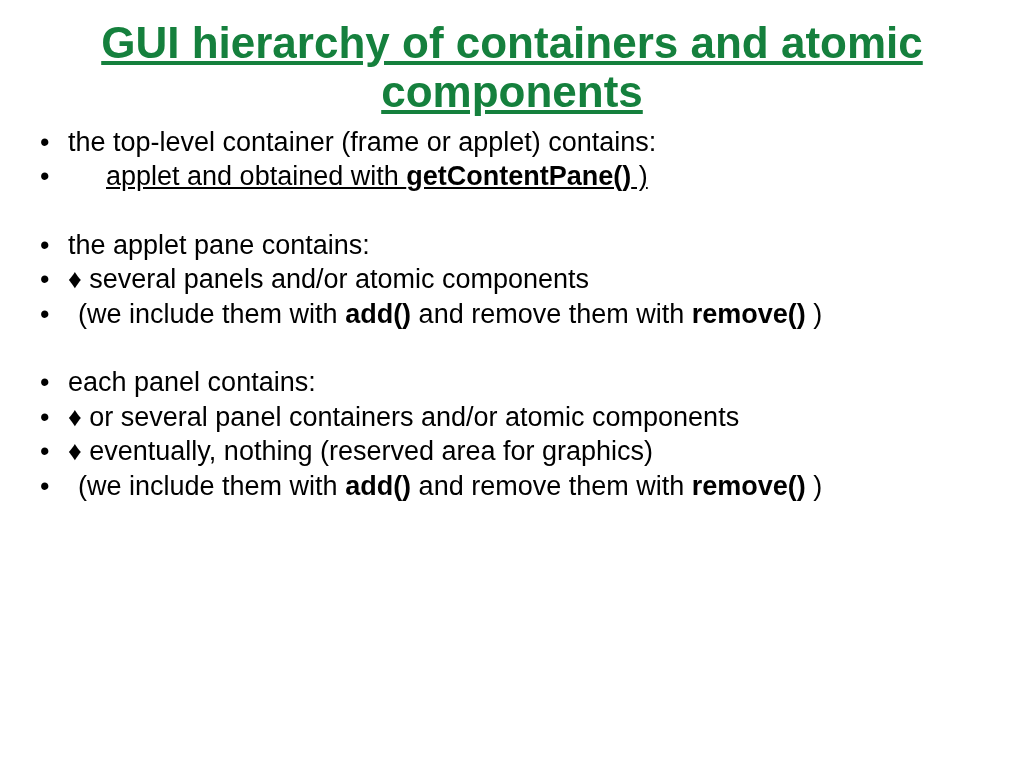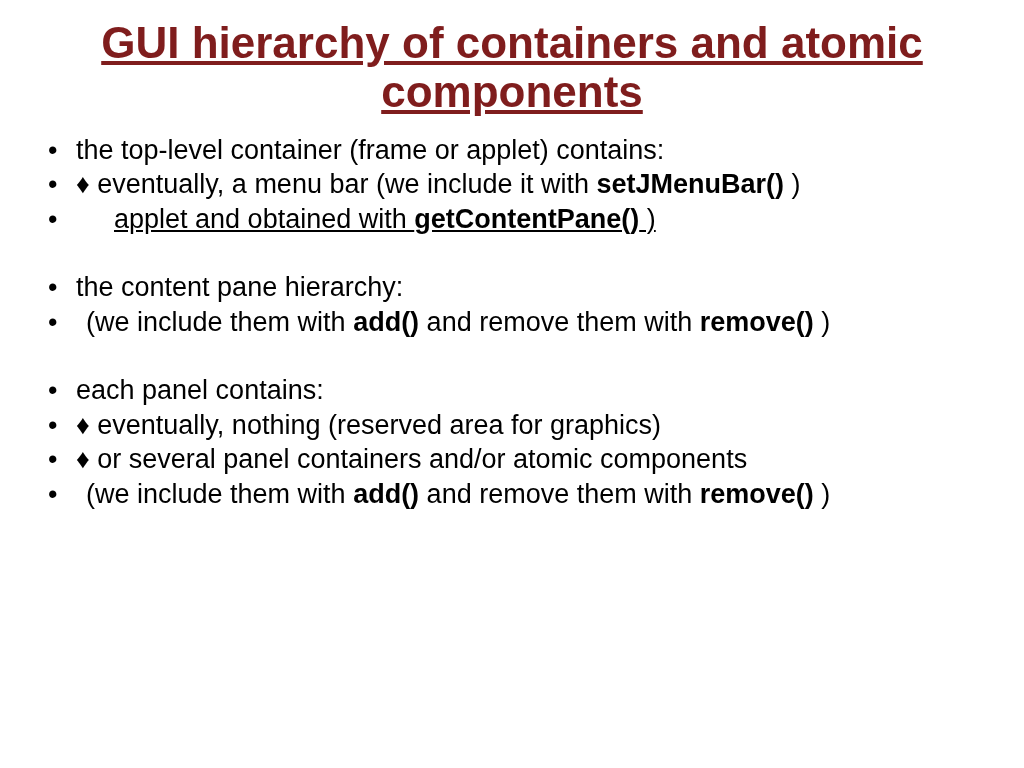--- a/index.html
+++ b/index.html
@@ -15,27 +15,27 @@
   .slide {
     box-sizing: border-box;
     width: 1024px;
     height: 768px;
     padding: 18px 10px 10px 10px;
   }
   .title {
     text-align: center;
     font-size: 44px;
     font-weight: bold;
-    color: #7f1d1d;
+    color: #15803d;
     text-decoration: underline;
     line-height: 1.12;
     margin-bottom: 4px;
   }
   ul.body {
-    margin: 16px;
+    margin: 8px;
     padding: 0 10px 0 50px;
     list-style: none;
   }
   ul.body > li {
     position: relative;
     font-size: 27px;
     line-height: 1.28;
     color: #000000;
     padding-left: 0;
   }
@@ -65,52 +65,52 @@
 
 <div class="slide">
   <div class="title">GUI hierarchy of containers and atomic components</div>
 
   <ul class="body">
 
     <li>
       <span>the top-level container (frame or applet) contains:</span>
     </li>
 
-    <li>
-      <span class="diamond">♦</span><span> eventually, a menu bar  (we include it with </span><span class="bold">setJMenuBar()</span><span> )</span>
-    </li>
 
 
     <li>
       <span class="indent-cont"><span>applet and obtained with </span><span class="bold">getContentPane()</span><span> )</span></span>
     </li>
 
     <li class="spacer"></li>
 
     <li>
-      <span>the content pane hierarchy:</span>
+      <span>the applet pane contains:</span>
     </li>
 
+    <li>
+      <span class="diamond">♦</span><span> several panels and/or atomic components</span>
+    </li>
 
     <li>
       <span class="indent-small"><span>(we include them with </span><span class="bold">add()</span><span> and remove them with </span><span class="bold">remove()</span><span> )</span></span>
     </li>
 
     <li class="spacer"></li>
 
     <li>
       <span>each panel contains:</span>
     </li>
 
     <li>
-      <span class="diamond">♦</span><span> eventually, nothing (reserved area for graphics)</span>
+      <span class="diamond">♦</span><span> or several panel containers and/or atomic components</span>
     </li>
 
     <li>
-      <span class="diamond">♦</span><span> or several panel containers and/or atomic components</span>
+      <span class="diamond">♦</span><span> eventually, nothing (reserved area for graphics)</span>
     </li>
 
     <li>
       <span class="indent-small"><span>(we include them with </span><span class="bold">add()</span><span> and remove them with </span><span class="bold">remove()</span><span> )</span></span>
     </li>
 
   </ul>
 </div>
 
 </body></html>

